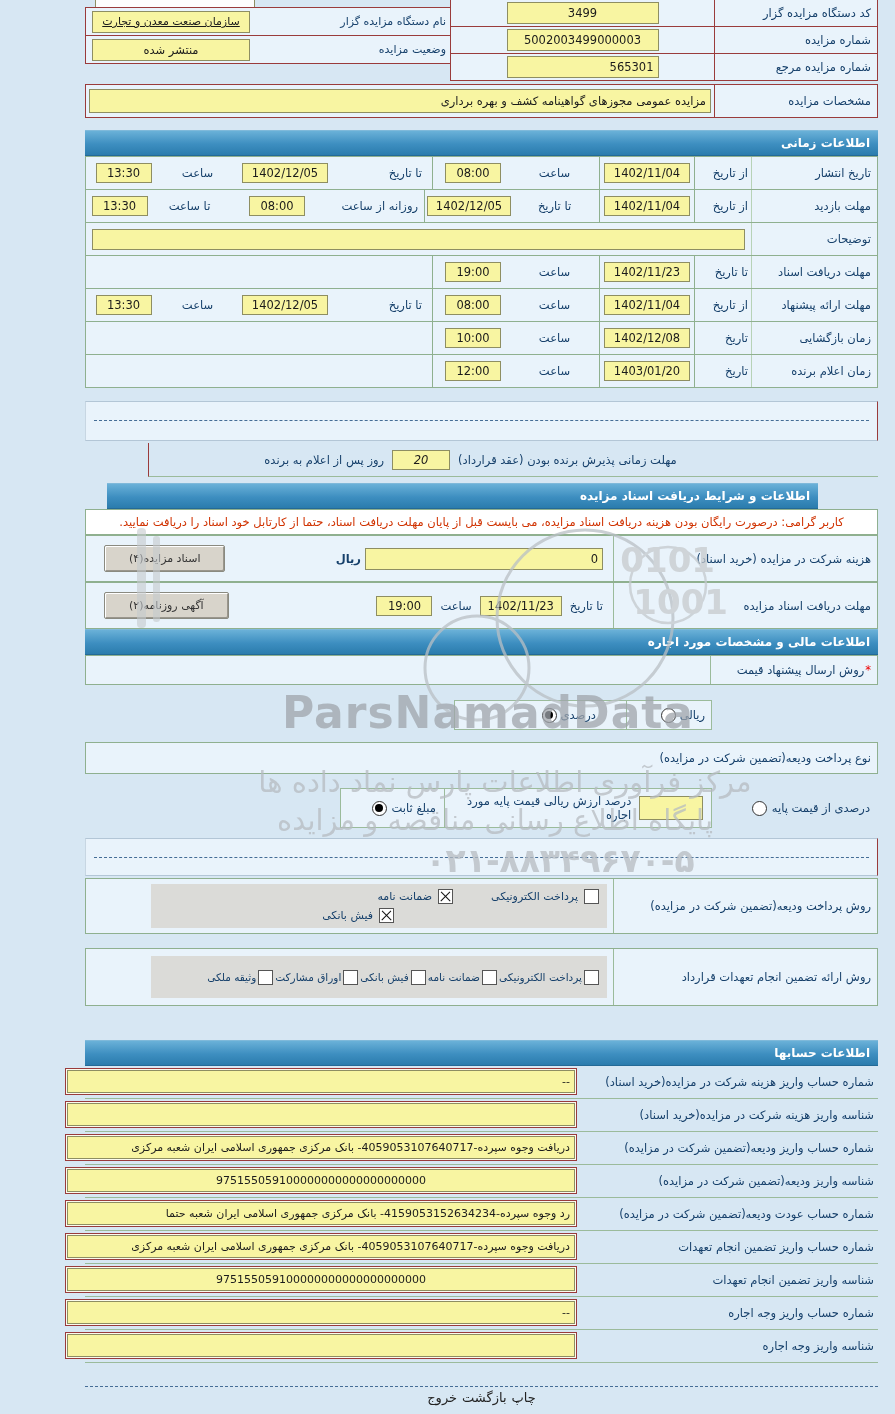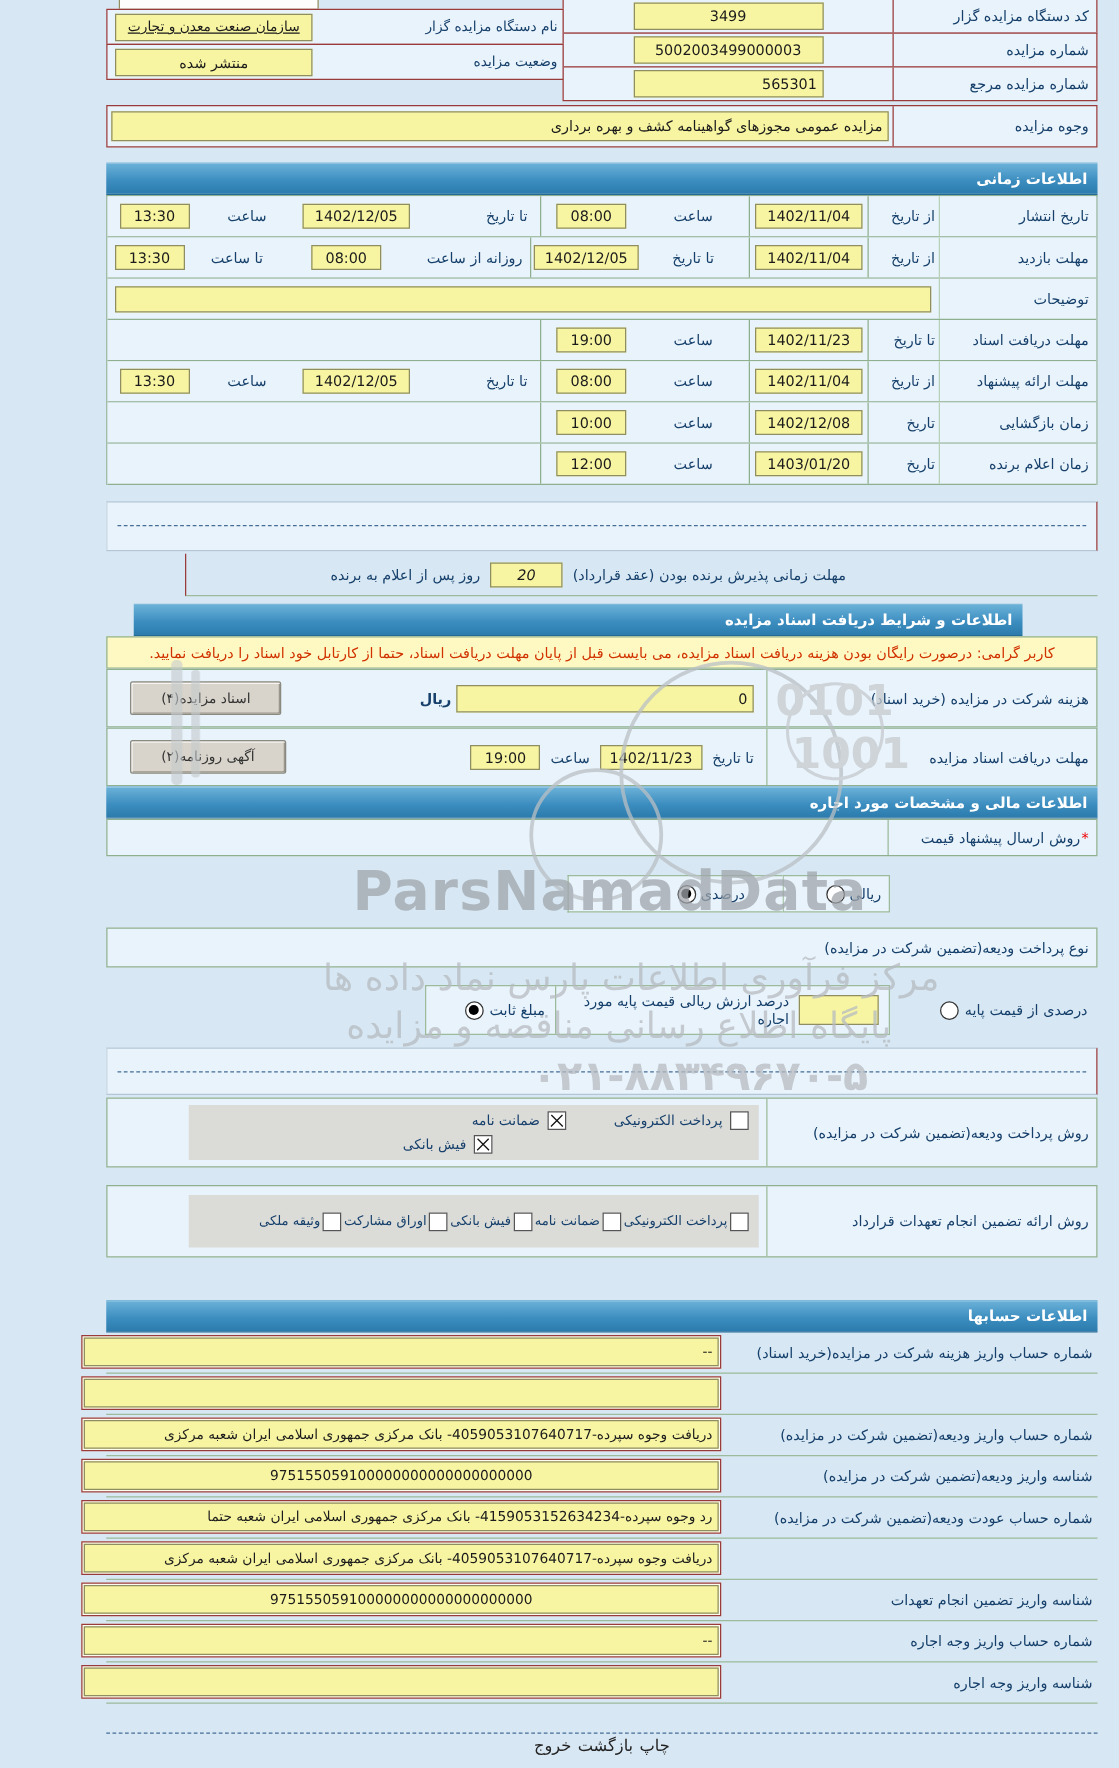--- a/index.html
+++ b/index.html
@@ -103,21 +103,21 @@
     </div>
     <div class="tl-row">
       <div class="tl-lab lbl">وضعیت مزایده</div>
       <div class="tl-val">
           <div class="yf" style="width:158px;height:22px;">منتشر شده</div>
         </div>
     </div>
   </div>
 
   <div class="abs" style="left:85px;top:84px;width:793px;height:34px;border:1px solid #9a3b3b;background:#e9f3fb;display:flex;align-items:center;">
-    <div class="lbl" style="width:163px;padding-right:6px;height:100%;display:flex;align-items:center;border-left:1px solid #9a3b3b;box-sizing:border-box;">وجوه مزایده</div>
+    <div class="lbl" style="width:163px;padding-right:6px;height:100%;display:flex;align-items:center;border-left:1px solid #9a3b3b;box-sizing:border-box;">مشخصات مزایده</div>
     <div style="flex:1;display:flex;align-items:center;padding:0 3px;">
       <div class="yf ta-r" style="flex:1;height:24px;">مزایده عمومی مجوزهای گواهینامه کشف و  بهره برداری</div>
     </div>
   </div>
 
   <div class="abs hdr" style="left:85px;top:130px;width:793px;">اطلاعات زمانی</div>
 
   <div class="abs" style="left:85px;top:156px;width:793px;border:1px solid #8fb08f;border-bottom:none;">
 
     <div class="trow">
@@ -235,21 +235,21 @@
   </div>
 
   <div class="abs" style="left:148px;top:443px;width:730px;height:34px;border-left:1px solid #9a3b3b;border-bottom:1px solid #9bbb9b;display:flex;align-items:center;justify-content:center;gap:8px;padding-left:4px;padding-right:90px;box-sizing:border-box;">
     <span class="lbl">مهلت زمانی پذیرش برنده بودن (عقد قرارداد)</span>
     <span class="yf" style="width:58px;height:20px;font-style:italic;">20</span>
     <span class="lbl">روز پس از اعلام به برنده</span>
   </div>
 
   <div class="abs hdr" style="left:85px;top:483px;width:711px;margin-left:22px;">اطلاعات و شرایط دریافت اسناد مزایده</div>
 
-  <div class="abs rowb" style="left:85px;top:509px;width:793px;height:26px;display:flex;align-items:center;justify-content:center;background:#fef9c3;">
+  <div class="abs rowb" style="left:85px;top:509px;width:793px;height:26px;display:flex;align-items:center;justify-content:center;background:#ffffff;">
     <span class="warn">کاربر گرامی: درصورت رایگان بودن هزینه دریافت اسناد مزایده، می بایست قبل از پایان مهلت دریافت اسناد، حتما از کارتابل خود اسناد را دریافت نمایید.</span>
   </div>
 
   <div class="abs sec-row" style="left:85px;top:535px;width:793px;height:47px;">
     <div class="sec-lab" style="width:264px;">هزینه شرکت در مزایده (خرید اسناد)</div>
     <div style="flex:1;display:flex;align-items:center;padding:0 10px;">
       <div class="yf ta-r" style="width:238px;height:22px;">0</div>
       <span class="lbl" style="margin-right:4px;font-weight:bold;">ریال</span>
       <button class="gbtn" style="margin-right:auto;margin-left:8px;">اسناد مزایده(۴)</button>
     </div>
@@ -354,20 +354,21 @@
   <div class="abs hdr" style="left:85px;top:1040px;width:793px;">اطلاعات حسابها</div>
 
   <div class="abs" style="left:85px;top:1066px;width:793px;">
     <div class="acct-row">
       <div class="acct-lab">شماره حساب واریز هزینه شرکت در مزایده(خرید اسناد)</div>
       <div class="acct-wrap">
           <div class="yf acct-field ta-r">--</div>
         </div>
     </div>
     <div class="acct-row">
+      <div class="acct-lab">شناسه واریز هزینه شرکت در مزایده(خرید اسناد)</div>
       <div class="acct-wrap">
           <div class="yf acct-field ta-r"></div>
         </div>
     </div>
     <div class="acct-row">
       <div class="acct-lab">شماره حساب واریز ودیعه(تضمین شرکت در مزایده)</div>
       <div class="acct-wrap">
           <div class="yf acct-field ta-r">دریافت وجوه سپرده-4059053107640717- بانک مرکزی جمهوری اسلامی ایران شعبه مرکزی</div>
         </div>
     </div>
@@ -377,20 +378,21 @@
           <div class="yf acct-field ta-c">975155059100000000000000000000</div>
         </div>
     </div>
     <div class="acct-row">
       <div class="acct-lab">شماره حساب عودت ودیعه(تضمین شرکت در مزایده)</div>
       <div class="acct-wrap">
           <div class="yf acct-field ta-r">رد وجوه سپرده-4159053152634234- بانک مرکزی جمهوری اسلامی ایران شعبه حتما</div>
         </div>
     </div>
     <div class="acct-row">
+      <div class="acct-lab">شماره حساب واریز تضمین انجام تعهدات</div>
       <div class="acct-wrap">
           <div class="yf acct-field ta-r">دریافت وجوه سپرده-4059053107640717- بانک مرکزی جمهوری اسلامی ایران شعبه مرکزی</div>
         </div>
     </div>
     <div class="acct-row">
       <div class="acct-lab">شناسه واریز تضمین انجام تعهدات</div>
       <div class="acct-wrap">
           <div class="yf acct-field ta-c">975155059100000000000000000000</div>
         </div>
     </div>

